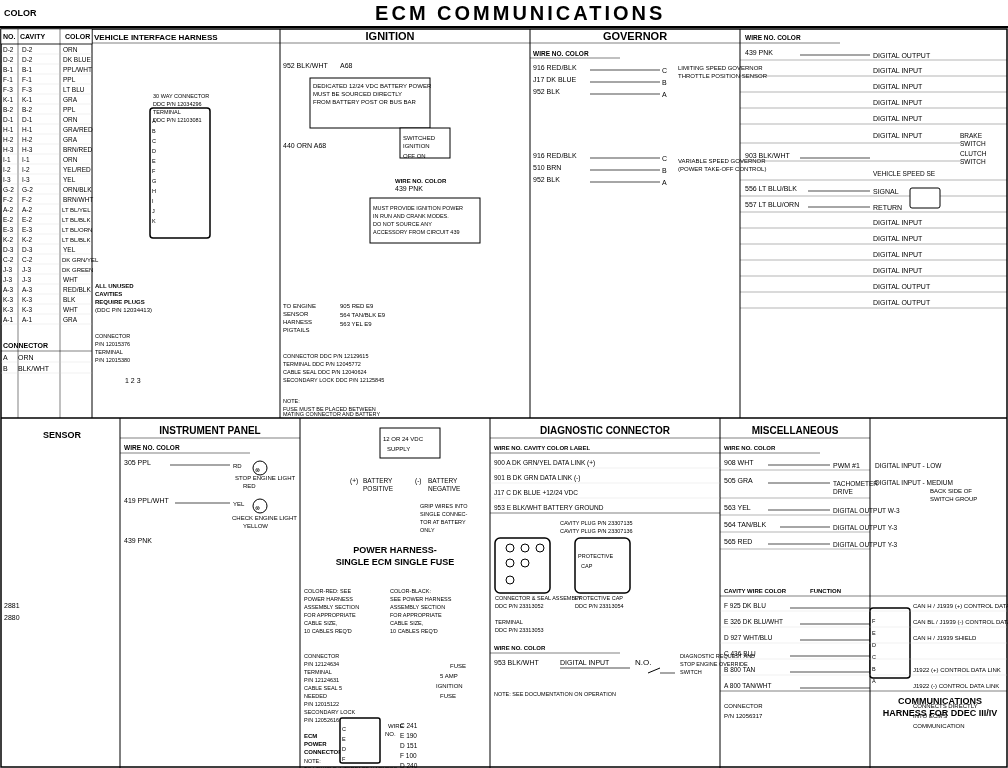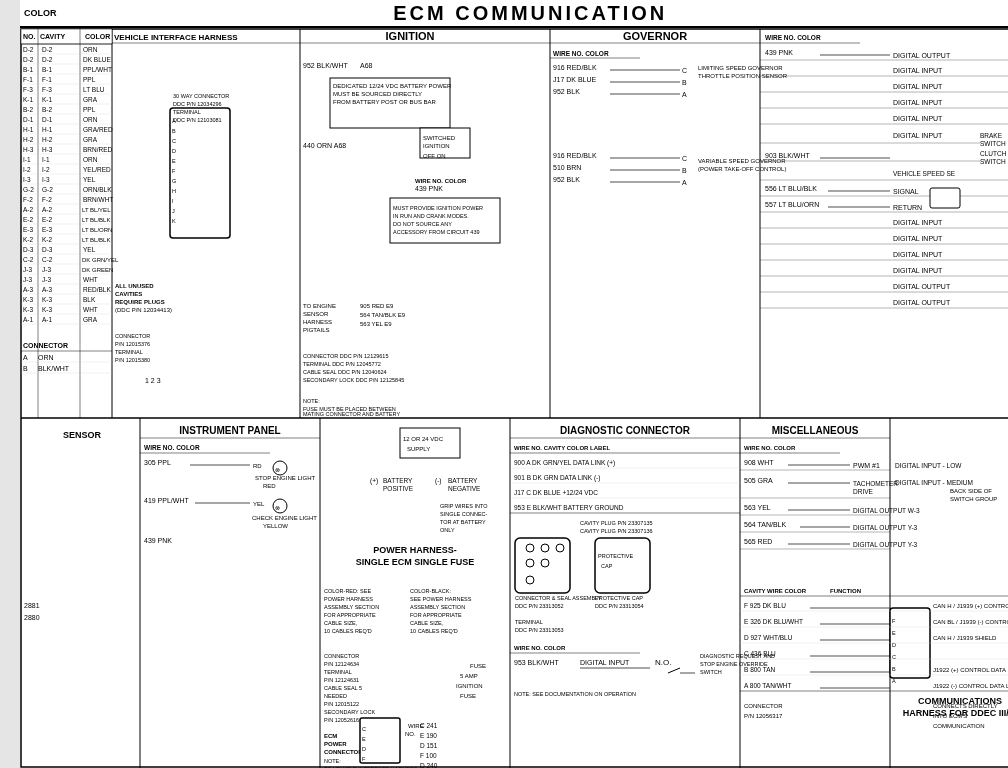--- a/index.html
+++ b/index.html
@@ -10,22 +10,21 @@
       background: #fff;
       font-family: Arial, sans-serif;
       font-size: 10px;
       color: #000;
     }
 
     .main-container {
       width: 1008px;
       height: 768px;
       position: relative;
-      background: #e5e5e5;
-      padding-left: 20px;
+      background: #22c55e;
     }
 
     
     .page-header {
       background: #fff;
       border-bottom: 2px solid #000;
       padding: 2px 4px;
       display: flex;
       align-items: center;
       height: 28px;
@@ -55,21 +54,21 @@
   </style>
 </head>
 <body>
 
 <div class="main-container">
 
   <div class="page-header">
     <div class="header-left">
       <span style="font-size:9px;font-weight:bold;">COLOR</span>
     </div>
-    <div class="header-title" style="font-size:20px;font-weight:bold;letter-spacing:3px;text-align:center;flex:1;">ECM COMMUNICATION</div>
+    <div class="header-title" style="font-size:20px;font-weight:bold;letter-spacing:3px;text-align:center;flex:1;">ECM COMMUNICATIONS</div>
   </div>
 
   <div class="content-area">
     <svg width="1008" height="740" viewBox="0 0 1008 740" xmlns="http://www.w3.org/2000/svg" style="display:block;">
 
       <rect width="1008" height="740" fill="white"></rect>
 
       <rect x="1" y="1" width="1006" height="738" fill="none" stroke="#000" stroke-width="1.5"></rect>
 
       <line x1="1" y1="390" x2="1007" y2="390" stroke="#000" stroke-width="1.5"></line>

